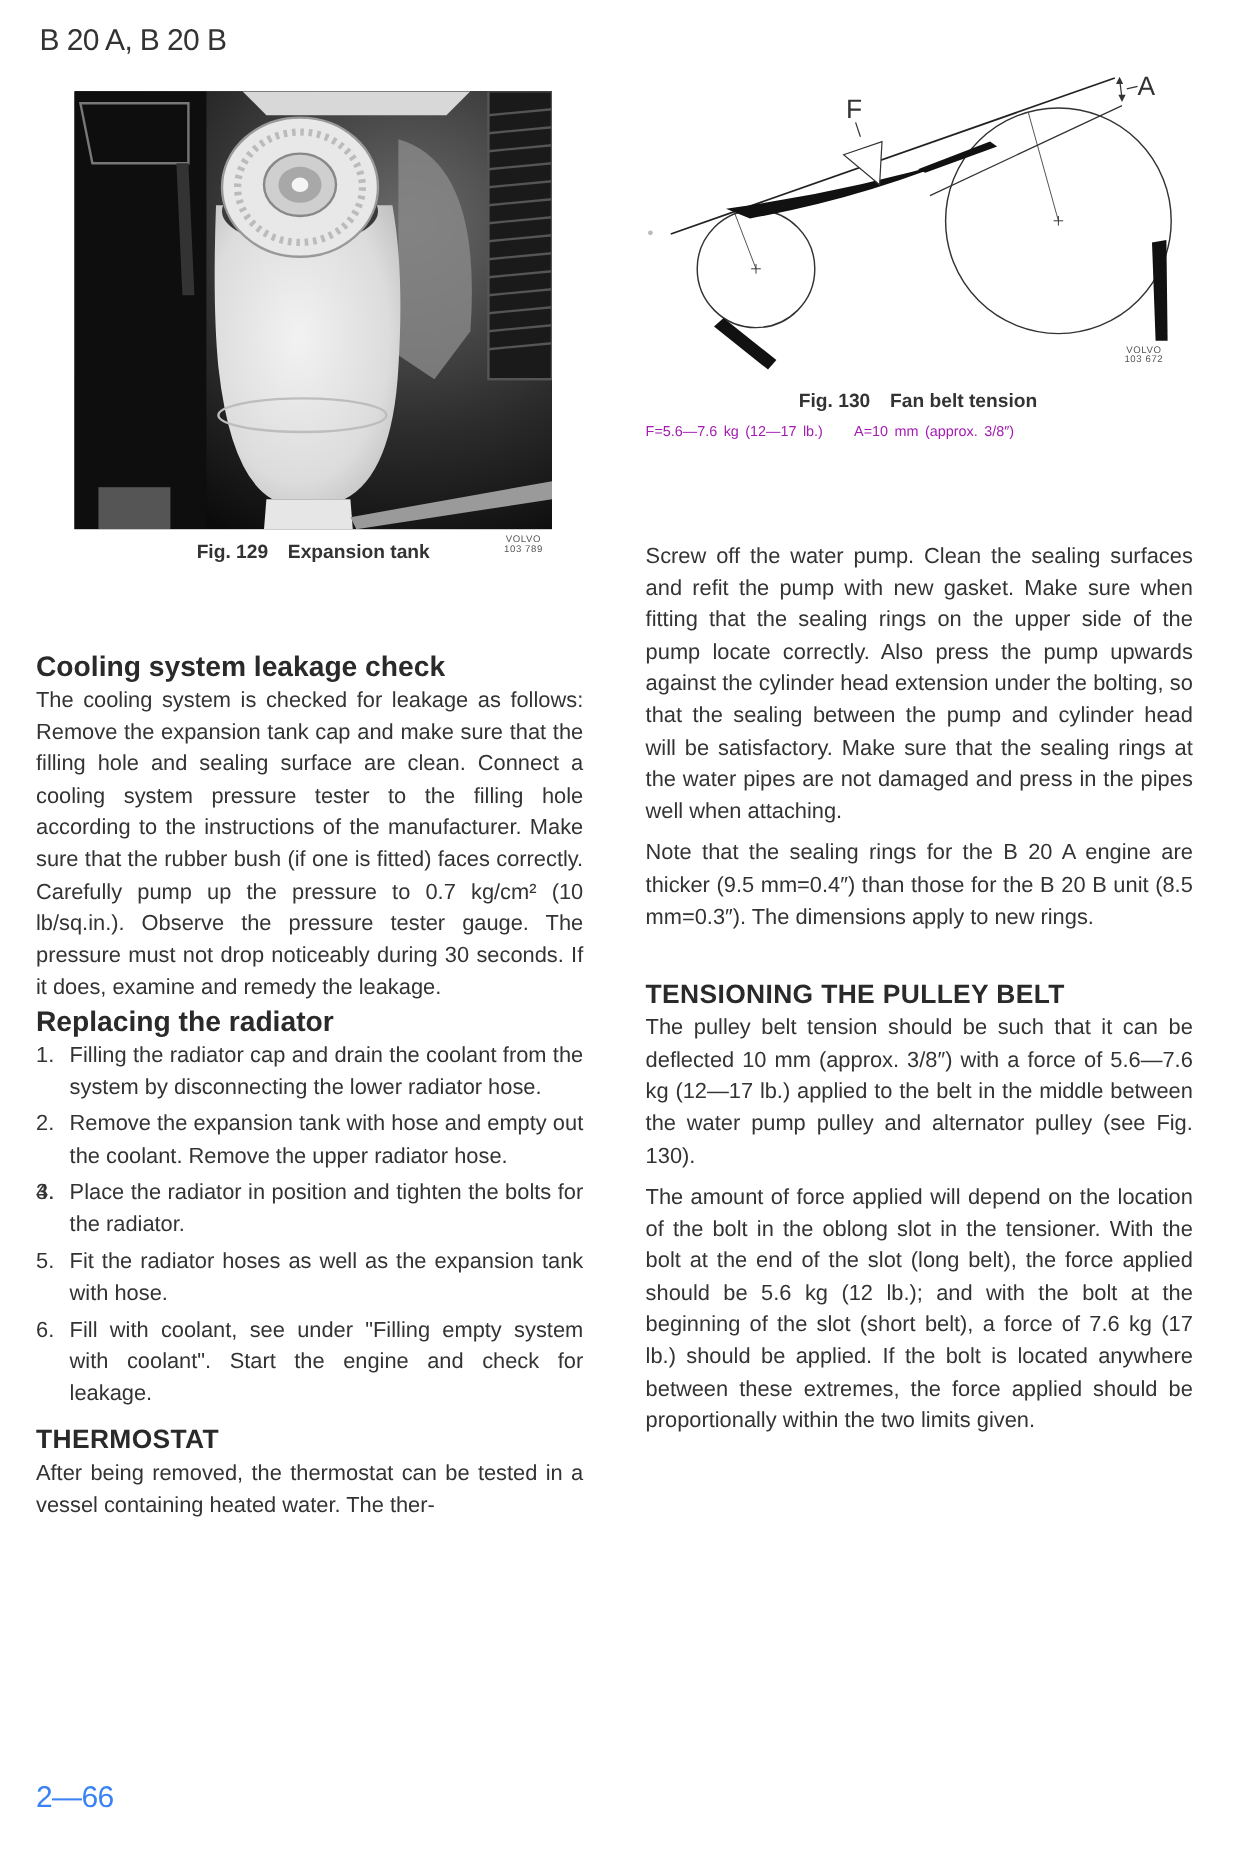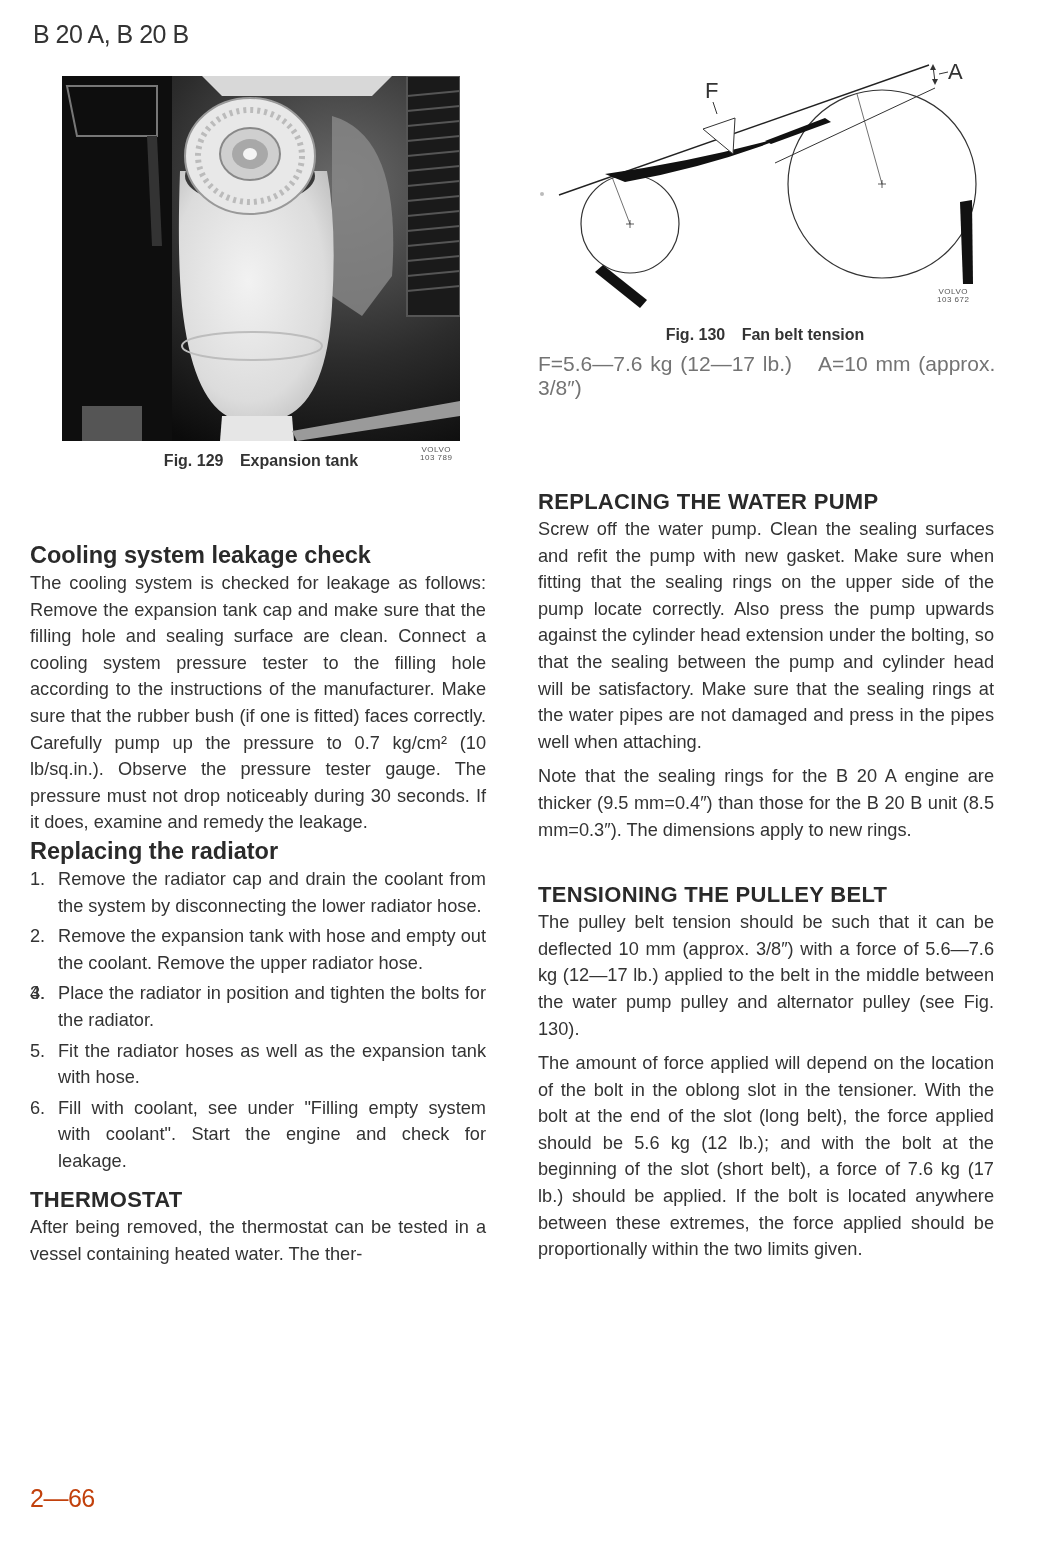--- a/index.html
+++ b/index.html
@@ -3,36 +3,36 @@
 <meta charset="utf-8">
 <style>
   html, body { margin:0; padding:0; }
   body {
     width:1038px; height:1550px; position:relative; overflow:hidden;
     background:#ffffff; color:#2a2a2a;
     font-family:"Liberation Sans", sans-serif;
   }
   .abs { position:absolute; }
   #running-head { left:33px; top:20px; font-size:25px; color:#333; letter-spacing:-0.5px; }
-  #page-number { left:30px; top:1484px; font-size:25px; color:#c2410c; letter-spacing:-0.5px; }
+  #page-number { left:30px; top:1484px; font-size:25px; color:#3b82f6; letter-spacing:-0.5px; }
 
   
   #photo { left:62px; top:76px; width:398px; height:365px; background:#111; overflow:hidden; }
   #photo svg { display:block; }
   .credit { font-size:8px; line-height:8px; color:#555; text-align:center; letter-spacing:0.5px; }
   #photo-credit { left:420px; top:446px; }
   #fig129-caption { left:62px; top:452px; width:398px; text-align:center; font-size:16px; font-weight:bold; color:#333; }
   #fig129-caption span { margin:0 6px; }
 
   
   #diagram { left:535px; top:52px; width:470px; height:262px; }
   #diagram-credit { left:937px; top:288px; }
   #fig130-caption { left:535px; top:326px; width:460px; text-align:center; font-size:16px; font-weight:bold; color:#333; }
   #fig130-caption span { margin:0 6px; }
-  #fig130-spec { left:538px; top:352px; width:460px; font-size:21px; color:#737373; word-spacing:2px; }
+  #fig130-spec { left:538px; top:352px; width:460px; font-size:12px; color:#a21caf; word-spacing:2px; }
   #fig130-spec .gap { display:inline-block; width:26px; }
 
   
   .col { position:absolute; width:456px; font-size:18.2px; line-height:26.6px; color:#333; }
   .col p { margin:0; text-align:justify; }
   .h2 { font-weight:bold; font-size:23.5px; color:#2a2a2a; margin:0; line-height:30px; }
   .h3 { font-weight:bold; font-size:22px; color:#2a2a2a; margin:0; line-height:28px; letter-spacing:0.3px; }
   ol.steps { list-style:none; margin:0; padding:0; }
   ol.steps li { position:relative; padding-left:28px; margin-bottom:4px; text-align:justify; }
   ol.steps li .num { position:absolute; left:0; top:0; }
@@ -154,35 +154,34 @@
 <div class="abs" id="fig130-spec">
   <span>F=5.6—7.6 kg (12—17 lb.)</span><span class="gap"></span><span>A=10 mm (approx. 3/8″)</span>
 </div>
 
 <div class="col" id="left-col">
   <h2 class="h2">Cooling system leakage check</h2>
   <p>The cooling system is checked for leakage as follows: Remove the expansion tank cap and make sure that the filling hole and sealing surface are clean. Connect a cooling system pressure tester to the filling hole according to the instructions of the manufacturer. Make sure that the rubber bush (if one is fitted) faces correctly. Carefully pump up the pressure to 0.7 kg/cm² (10 lb/sq.in.). Observe the pressure tester gauge. The pressure must not drop noticeably during 30 seconds. If it does, examine and remedy the leakage.</p>
 
   <h2 class="h2" style="">Replacing the radiator</h2>
   <ol class="steps">
-    <li><span class="num">1.</span><span>Remove the radiator cap and drain the coolant from the system by disconnecting the lower radiator hose.</span></li>
+    <li><span class="num">1.</span><span>Filling the radiator cap and drain the coolant from the system by disconnecting the lower radiator hose.</span></li>
     <li><span class="num">2.</span><span>Remove the expansion tank with hose and empty out the coolant. Remove the upper radiator hose.</span></li>
     <li><span class="num">3.</span></li>
     <li><span class="num">4.</span><span>Place the radiator in position and tighten the bolts for the radiator.</span></li>
     <li><span class="num">5.</span><span>Fit the radiator hoses as well as the expansion tank with hose.</span></li>
     <li><span class="num">6.</span><span>Fill with coolant, see under "Filling empty system with coolant". Start the engine and check for leakage.</span></li>
   </ol>
 
   <h3 class="h3" style="margin-top:12px;">THERMOSTAT</h3>
   <p>After being removed, the thermostat can be tested in a vessel containing heated water. The ther-</p>
 </div>
 
 <div class="col" id="right-col">
 
-  <h3 class="h3" style="margin-top:38px;">REPLACING THE WATER PUMP</h3>
   <p>Screw off the water pump. Clean the sealing surfaces and refit the pump with new gasket. Make sure when fitting that the sealing rings on the upper side of the pump locate correctly. Also press the pump upwards against the cylinder head extension under the bolting, so that the sealing between the pump and cylinder head will be satisfactory. Make sure that the sealing rings at the water pipes are not damaged and press in the pipes well when attaching.</p>
   <p style="margin-top:8px;">Note that the sealing rings for the B 20 A engine are thicker (9.5 mm=0.4″) than those for the B 20 B unit (8.5 mm=0.3″). The dimensions apply to new rings.</p>
 
   <h3 class="h3" style="margin-top:38px;">TENSIONING THE PULLEY BELT</h3>
   <p>The pulley belt tension should be such that it can be deflected 10 mm (approx. 3/8″) with a force of 5.6—7.6 kg (12—17 lb.) applied to the belt in the middle between the water pump pulley and alternator pulley (see Fig. 130).</p>
   <p style="margin-top:8px;">The amount of force applied will depend on the location of the bolt in the oblong slot in the tensioner. With the bolt at the end of the slot (long belt), the force applied should be 5.6 kg (12 lb.); and with the bolt at the beginning of the slot (short belt), a force of 7.6 kg (17 lb.) should be applied. If the bolt is located anywhere between these extremes, the force applied should be proportionally within the two limits given.</p>
 </div>
 
 <div class="abs" id="page-number">2—66</div>
 

